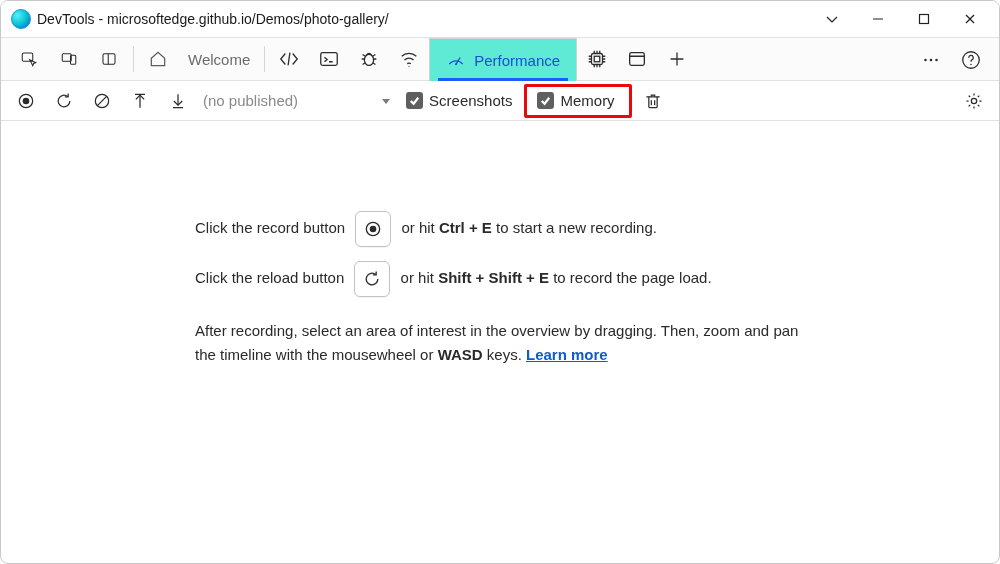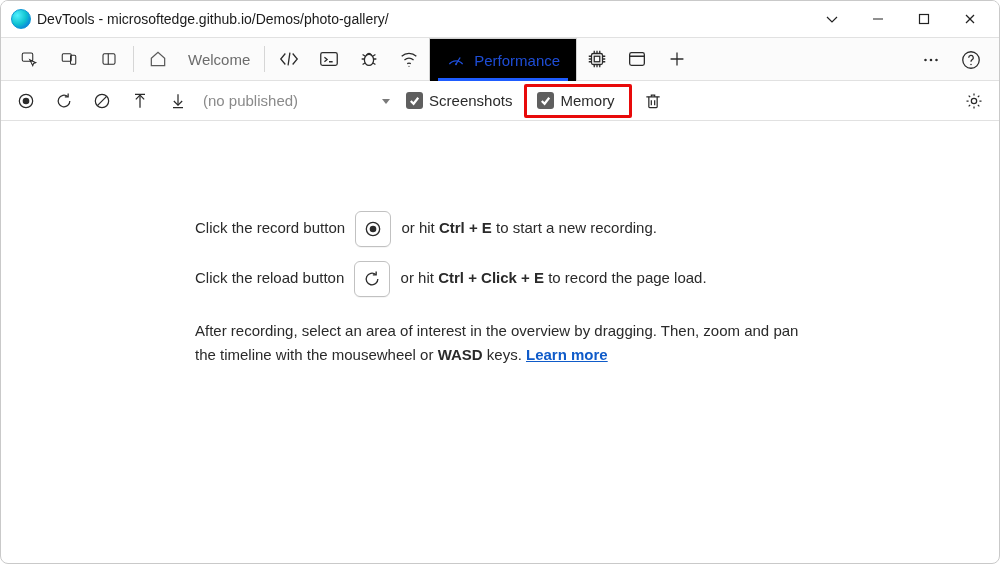--- a/index.html
+++ b/index.html
@@ -82,21 +82,21 @@
     display: flex; align-items: center;
     padding: 0 10px;
     color: #6c6c6c;
     gap: 20px;
   }
   .tab-welcome svg { width: 20px; height: 20px; stroke: #5a5a5a; fill: none; stroke-width: 1.5; }
   .tab-perf {
     display: flex; align-items: center;
     gap: 8px;
     padding: 0 16px;
-    background: #000000;
+    background: #5eead4;
     border: 1px solid #d2d2d2;
     border-bottom: none;
     margin-bottom: -1px;
     position: relative;
     color: #1e4dd6;
     font-weight: 400;
   }
   .tab-perf svg { width: 20px; height: 20px; stroke: #1e4dd6; fill: none; stroke-width: 1.6; }
   .tab-perf::after {
     content: "";
@@ -440,21 +440,21 @@
     </p>
 
     <p>
       <span>Click the reload button</span>
       <span class="mini-btn">
         <svg viewBox="0 0 24 24">
             <path d="M19 12 a7 7 0 1 1 -2.5 -5.3"></path>
             <polyline points="17,3 17,7 13,7"></polyline>
           </svg>
       </span>
-      <span>or hit </span><b>Ctrl + Click + E</b><span> to record the page load.</span>
+      <span>or hit </span><b>Shift + Shift + E</b><span> to record the page load.</span>
     </p>
 
     <p>
       <span>After recording, select an area of interest in the overview by dragging. Then, zoom and pan the timeline with the mousewheel or </span><b>WASD</b><span> keys. </span><a>Learn more</a>
     </p>
 
   </div>
 
 </div>
 

